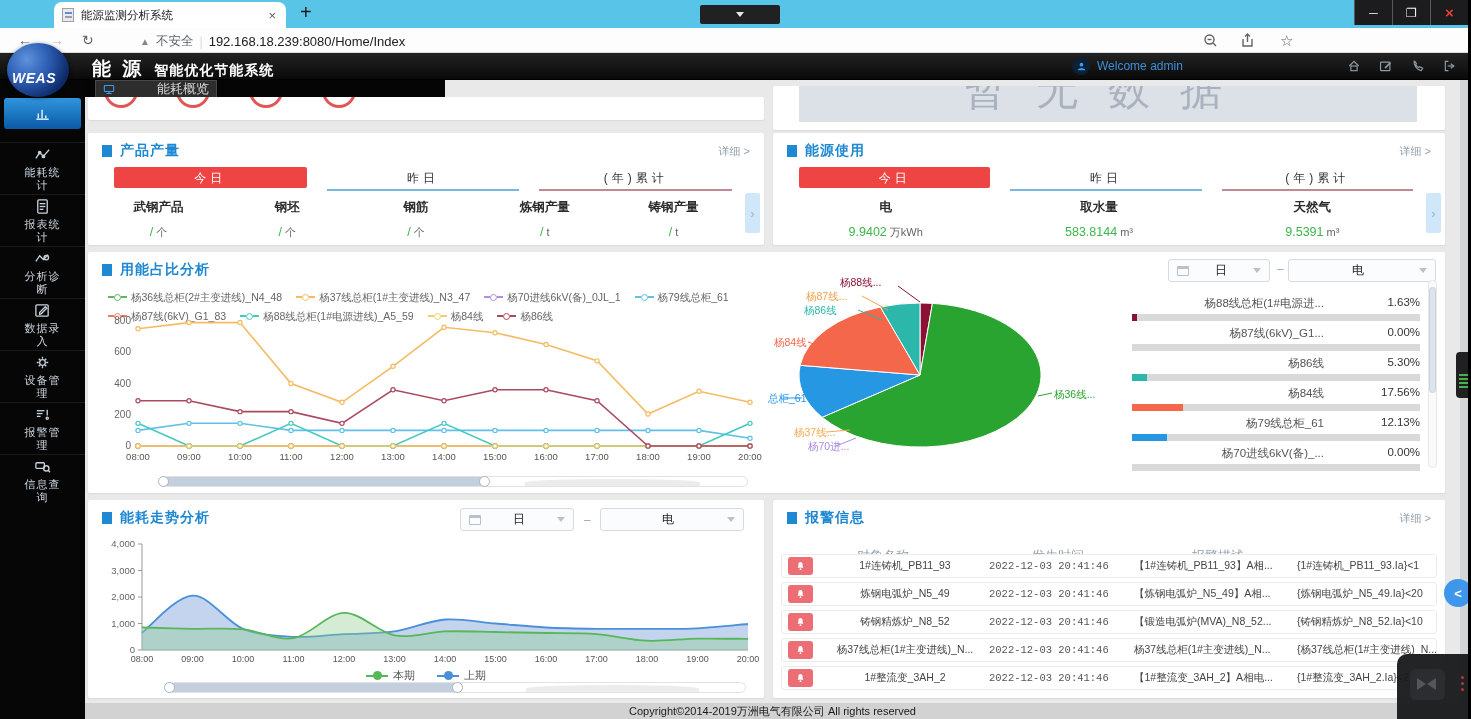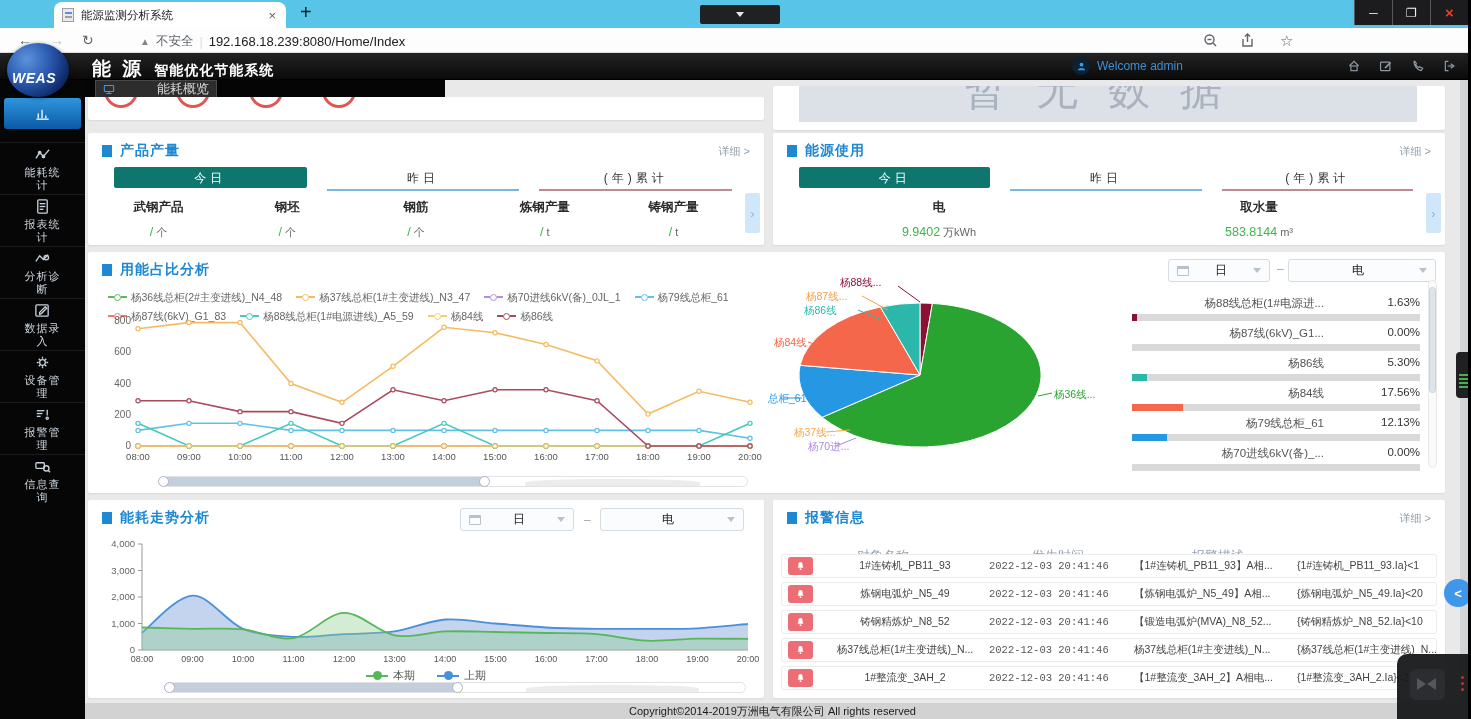--- a/index.html
+++ b/index.html
@@ -84,21 +84,21 @@
   
   #partial-left { left:3px; top:17px; width:676px; height:23px; overflow:hidden; }
   #partial-left i { position:absolute; top:-23px; width:34px; height:34px; border:3px solid #e25555; border-radius:50%; }
   #partial-right { left:688px; top:6px; width:672px; height:44px; overflow:hidden; }
   #nodata-banner { position:absolute; left:26px; top:0; width:618px; height:36px; background:#dce1e8; overflow:hidden; }
   #nodata-banner div { margin-top:-24px; text-align:center; font-size:42px; color:#a9b2be; letter-spacing:30px; white-space:nowrap; }
 
   
   .tabs-row { position:absolute; left:26px; right:32px; top:34px; height:24px; display:flex; gap:20px; }
   .tab-seg { flex:1; text-align:center; font-size:12px; letter-spacing:4px; color:#333; padding-top:3px; }
-  .tab-seg.active { background:#0f766e; color:#fff; border-radius:2px; height:21px; }
+  .tab-seg.active { background:#ef4444; color:#fff; border-radius:2px; height:21px; }
   .stats-row { position:absolute; left:6px; right:26px; top:66px; display:flex; }
   .stat { flex:1; text-align:center; }
   .stat-name { font-size:12.5px; font-weight:bold; color:#2b2b2b; }
   .stat-val { margin-top:9px; font-size:12.5px; }
   .stat-val .slash,.stat-val .num { color:#3cb54a; }
   .stat-val .s-unit { color:#666; font-size:11px; margin-left:3px; }
   .next-arrow { position:absolute; right:4px; top:60px; width:15px; height:40px; background:#cfe7f8; border-radius:2px;
     color:#85b8dc; font-size:13px; display:flex; align-items:center; justify-content:center; }
 
   
@@ -339,20 +339,24 @@
           <div class="tab-seg" style="border-bottom: 2px solid rgb(192, 138, 146);">(年)累计</div>
         </div>
       <div class="stats-row" id="energy-stats">
           <div class="stat">
             <div class="stat-name">电</div>
             <div class="stat-val"><span class="num">9.9402</span><span class="s-unit">万kWh</span></div>
           </div>
           <div class="stat">
             <div class="stat-name">取水量</div>
             <div class="stat-val"><span class="num">583.8144</span><span class="s-unit">m³</span></div>
+          </div>
+          <div class="stat">
+            <div class="stat-name">天然气</div>
+            <div class="stat-val"><span class="num">9.5391</span><span class="s-unit">m³</span></div>
           </div>
         </div>
       <div class="next-arrow">›</div>
     </div>
 
     <div class="panel" style="left:3px;top:172px;width:1357px;height:241px">
       <div class="p-head">
           <span class="p-marker"></span>
         <span class="p-title">用能占比分析</span>
         </div>

